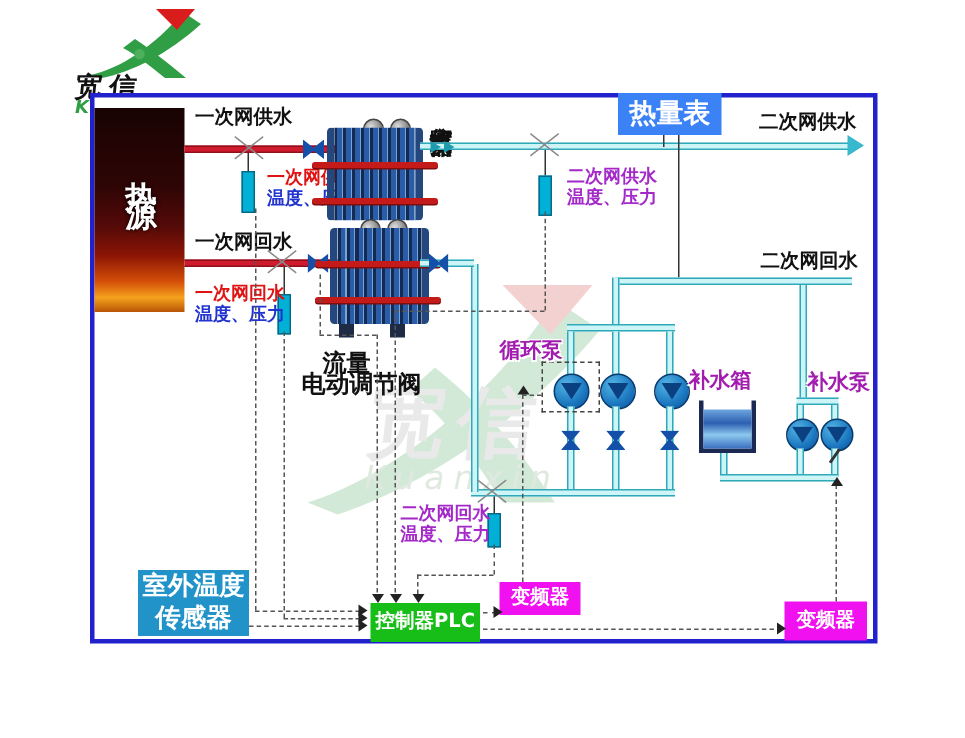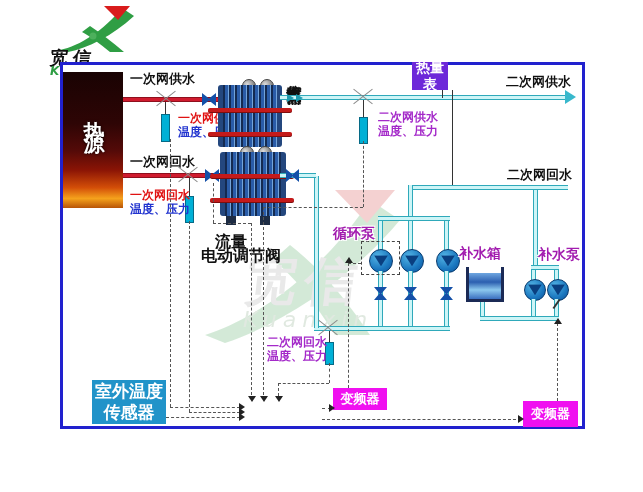--- a/index.html
+++ b/index.html
@@ -143,21 +143,21 @@
   <div class="abs xtap" style="left:352px;top:88px;">
       <i class="a"></i>
       <i class="b"></i>
     </div>
   <div class="abs slv" style="left:363px;top:100px;height:17px;"></div>
   <div class="abs sens" style="left:359px;top:117px;height:25px;"></div>
   <div class="abs purp" style="left:378px;top:111px;">二次网供水</div>
   <div class="abs purp" style="left:378px;top:125px;">温度、压力</div>
   <div class="abs lbl" style="left:506px;top:75px;">二次网供水</div>
 
-  <div class="abs boxlbl" style="left:412px;top:62px;width:36px;height:28px;background:#6d28d9;font-size:14px;">热量表</div>
+  <div class="abs boxlbl" style="left:412px;top:62px;width:69px;height:28px;background:#3b82f6;font-size:18px;">热量表</div>
   <div class="abs slv" style="left:442px;top:90px;height:8px;"></div>
   <div class="abs slv" style="left:452px;top:90px;height:95px;"></div>
 
   <div class="abs lbl" style="left:507px;top:168px;">二次网回水</div>
   <div class="abs pch" style="left:410px;top:185px;width:158px;"></div>
   <div class="abs pcv" style="left:408px;top:185px;height:35px;"></div>
   <div class="abs pch" style="left:378px;top:216px;width:72px;"></div>
   <div class="abs pcv" style="left:378px;top:221px;height:29px;"></div>
   <div class="abs pcv" style="left:408px;top:221px;height:29px;"></div>
   <div class="abs pcv" style="left:444px;top:221px;height:29px;"></div>
@@ -214,20 +214,21 @@
   <div class="abs tank" style="left:466px;top:267px;width:32px;height:32px;">
     <div class="water abs" style="left:0;top:6px;width:32px;height:26px;"></div>
   </div>
   <div class="abs equip" style="left:459px;top:245px;">补水箱</div>
   <div class="abs equip" style="left:538px;top:246px;">补水泵</div>
 
   <div class="abs boxlbl" style="left:92px;top:380px;width:74px;height:44px;background:#2193c9;font-size:17px;">
     <div><span>室外温度</span><br>
          <span>传感器</span></div>
   </div>
+  <div class="abs boxlbl" style="left:247px;top:402px;width:73px;height:26px;background:#17be17;font-size:13px;">控制器PLC</div>
   <div class="abs boxlbl" style="left:333px;top:388px;width:54px;height:22px;background:#f010f0;font-size:13px;">变频器</div>
   <div class="abs boxlbl" style="left:523px;top:401px;width:55px;height:26px;background:#f010f0;font-size:13px;">变频器</div>
 
   <div class="abs dv" style="left:170px;top:139px;height:268px;"></div>
   <div class="abs dh" style="left:170px;top:407px;width:70px;"></div>
   <div class="abs tri tr-r" style="left:239px;top:403px;"></div>
   <div class="abs dv" style="left:189px;top:221px;height:191px;"></div>
   <div class="abs dh" style="left:189px;top:412px;width:51px;"></div>
   <div class="abs tri tr-r" style="left:239px;top:408px;"></div>
   <div class="abs dh" style="left:166px;top:417px;width:74px;"></div>

